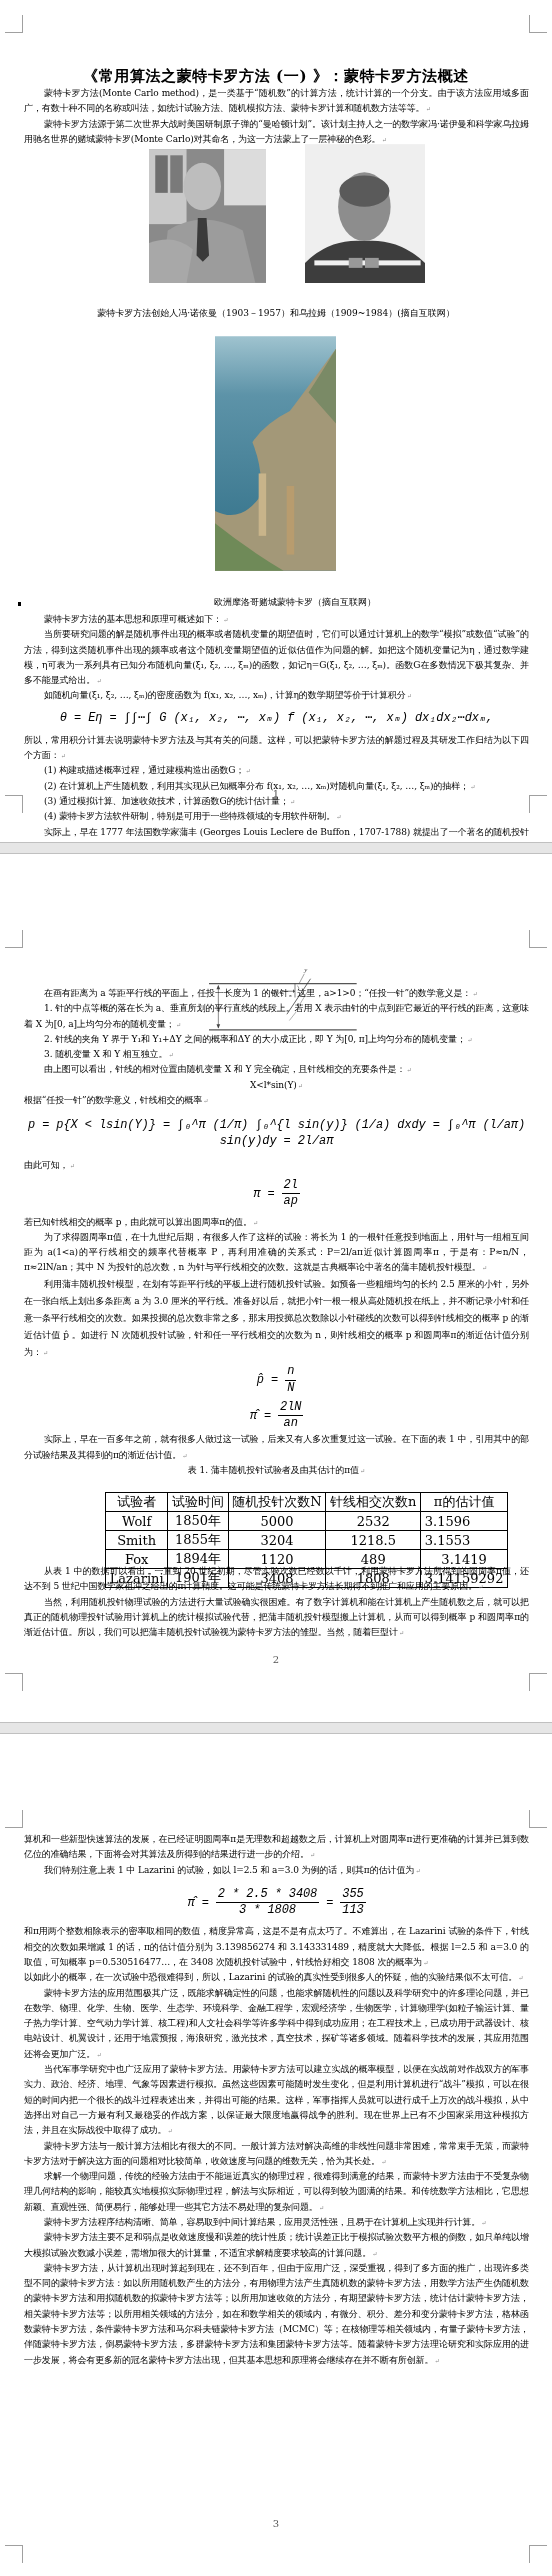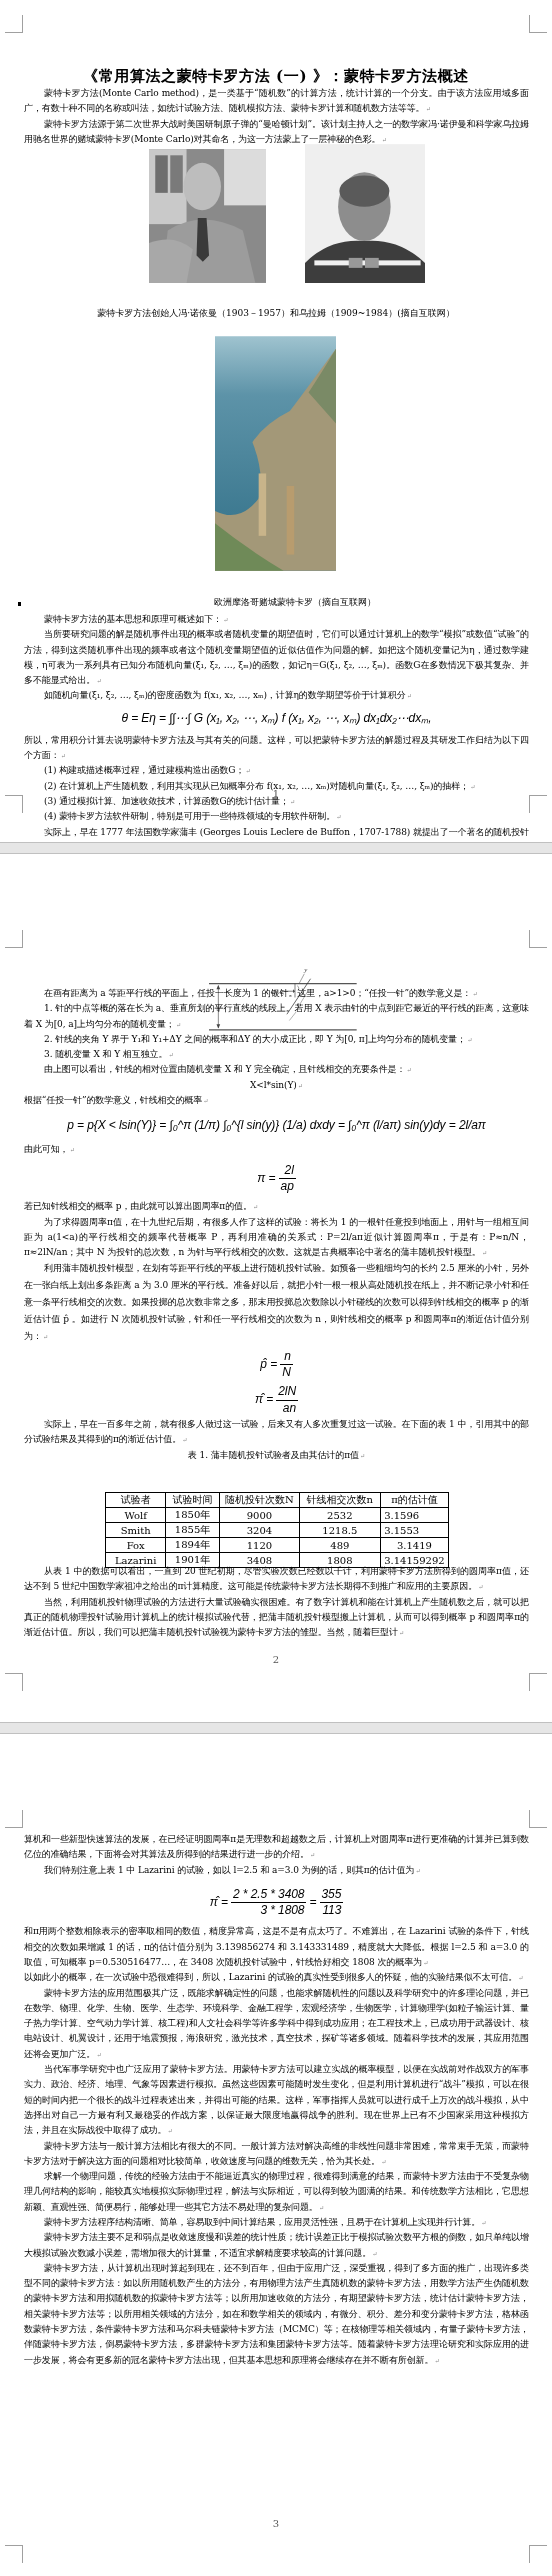--- a/index.html
+++ b/index.html
@@ -13,28 +13,28 @@
   .crop.tr { border-left-width:0.6px;  border-bottom-width:0.6px; }
   .crop.bl { border-right-width:0.6px; border-top-width:0.6px; }
   .crop.br { border-left-width:0.6px;  border-top-width:0.6px; }
   .body-text { position:absolute; left:24px; width:505px; font-size:9px; line-height:15.3px; letter-spacing:-0.1px; }
   .p { margin:0; text-indent:20px; text-align:justify; }
   .p.noind { text-indent:0; }
   .center { text-align:center; text-indent:0; }
   .pm { color:#888; font-size:6.2px; margin-left:1.2px; }
   .title { position:absolute; left:0; width:552px; text-align:center; top:67px;
            font-size:15px; font-weight:bold; letter-spacing:0.6px; font-family:"DejaVu Serif", serif; }
-  .math { font-family:Liberation Sans, sans-serif; font-style:italic; font-size:12px; text-align:center; }
+  .math { font-family:Liberation Mono, monospace; font-style:italic; font-size:12px; text-align:center; }
   .pagenum { position:absolute; left:0; width:552px; text-align:center; font-size:10px; color:#555; }
   .photo { position:absolute; }
-  table.data { border-collapse:collapse; position:absolute; left:105px; font-size:10px; }
+  table.data { border-collapse:collapse; position:absolute; left:105px; font-size:13px; }
   table.data td { border:0.6px solid #000; height:13.7px; padding:0 3.7px; text-align:center; white-space:nowrap; }
   .fig-cap { position:absolute; left:0; width:552px; text-align:center; font-size:9px; }
   .bullet { position:absolute; width:3.1px; height:3.7px; background:#000; }
-  .frac { display:inline-block; vertical-align:middle; text-align:right; }
+  .frac { display:inline-block; vertical-align:middle; text-align:center; }
   .frac .num { display:block; border-bottom:0.6px solid #000; padding:0 1.9px; }
   .frac .den { display:block; padding:0 1.9px; }
 </style>
 </head>
 <body>
 
 <div class="page" style="top:0; height:619px;">
   <div class="crop tl" style="left:5px; top:15px;"></div>
   <div class="crop tr" style="left:529px; top:15px;"></div>
 
@@ -165,21 +165,21 @@
         <tr>
       <td style="width:52px;">试验者</td>
       <td style="width:45px;font-family:Liberation Serif, serif;">试验时间</td>
       <td style="width:72px;">随机投针次数N</td>
       <td style="width:72px;">针线相交次数n</td>
       <td style="width:59px;">π的估计值</td>
     </tr>
     <tr>
       <td>Wolf</td>
       <td>1850年</td>
-      <td>9000</td>
+      <td>5000</td>
       <td>2532</td>
       <td style="text-align:left;">3.1596</td>
     </tr>
     <tr>
       <td>Smith</td>
       <td>1855年</td>
       <td>3204</td>
       <td>1218.5</td>
       <td style="text-align:left;">3.1553</td>
     </tr>

